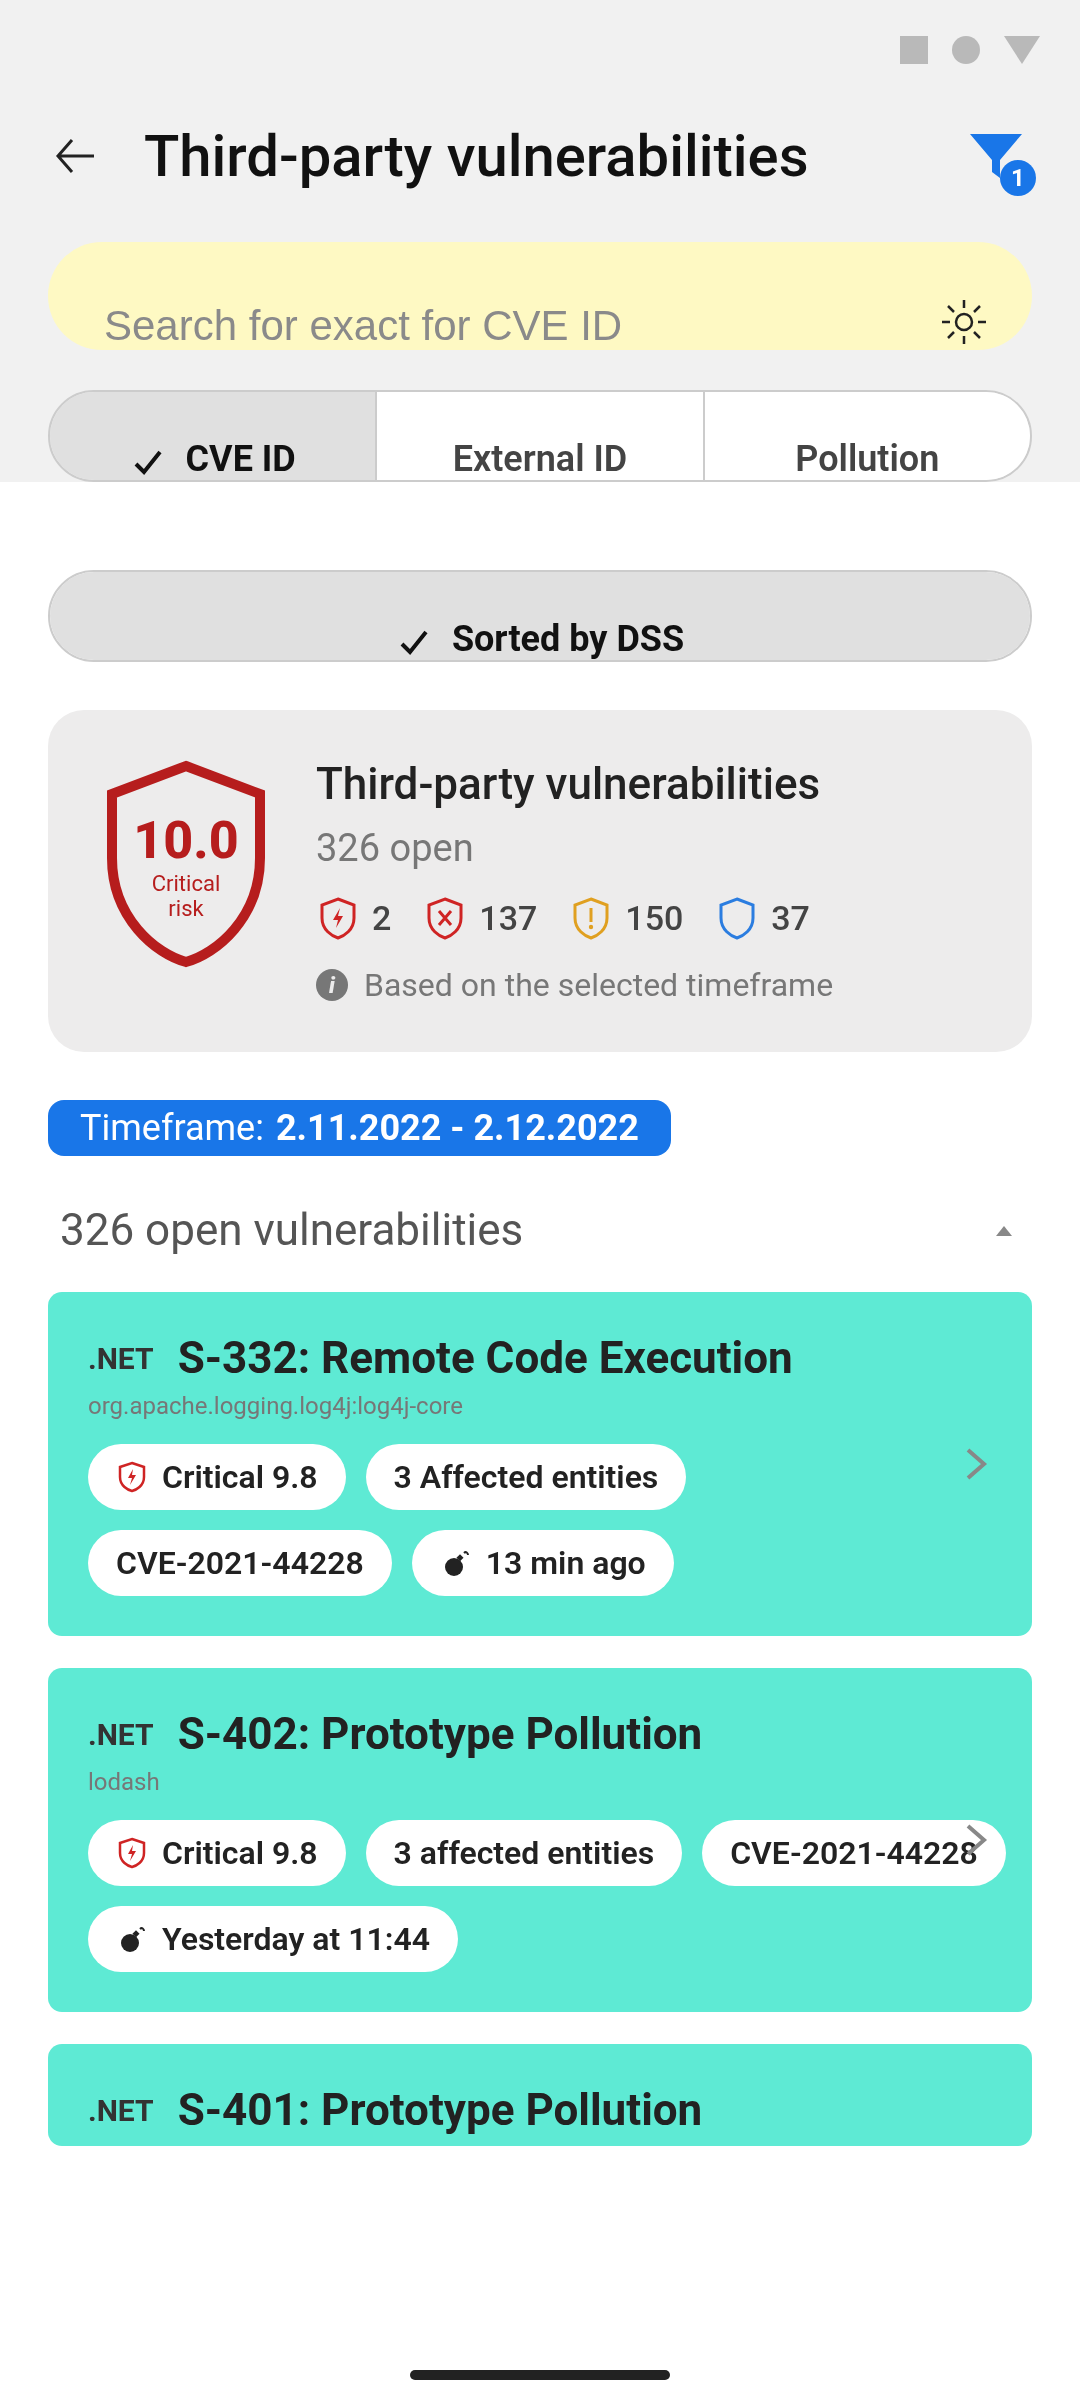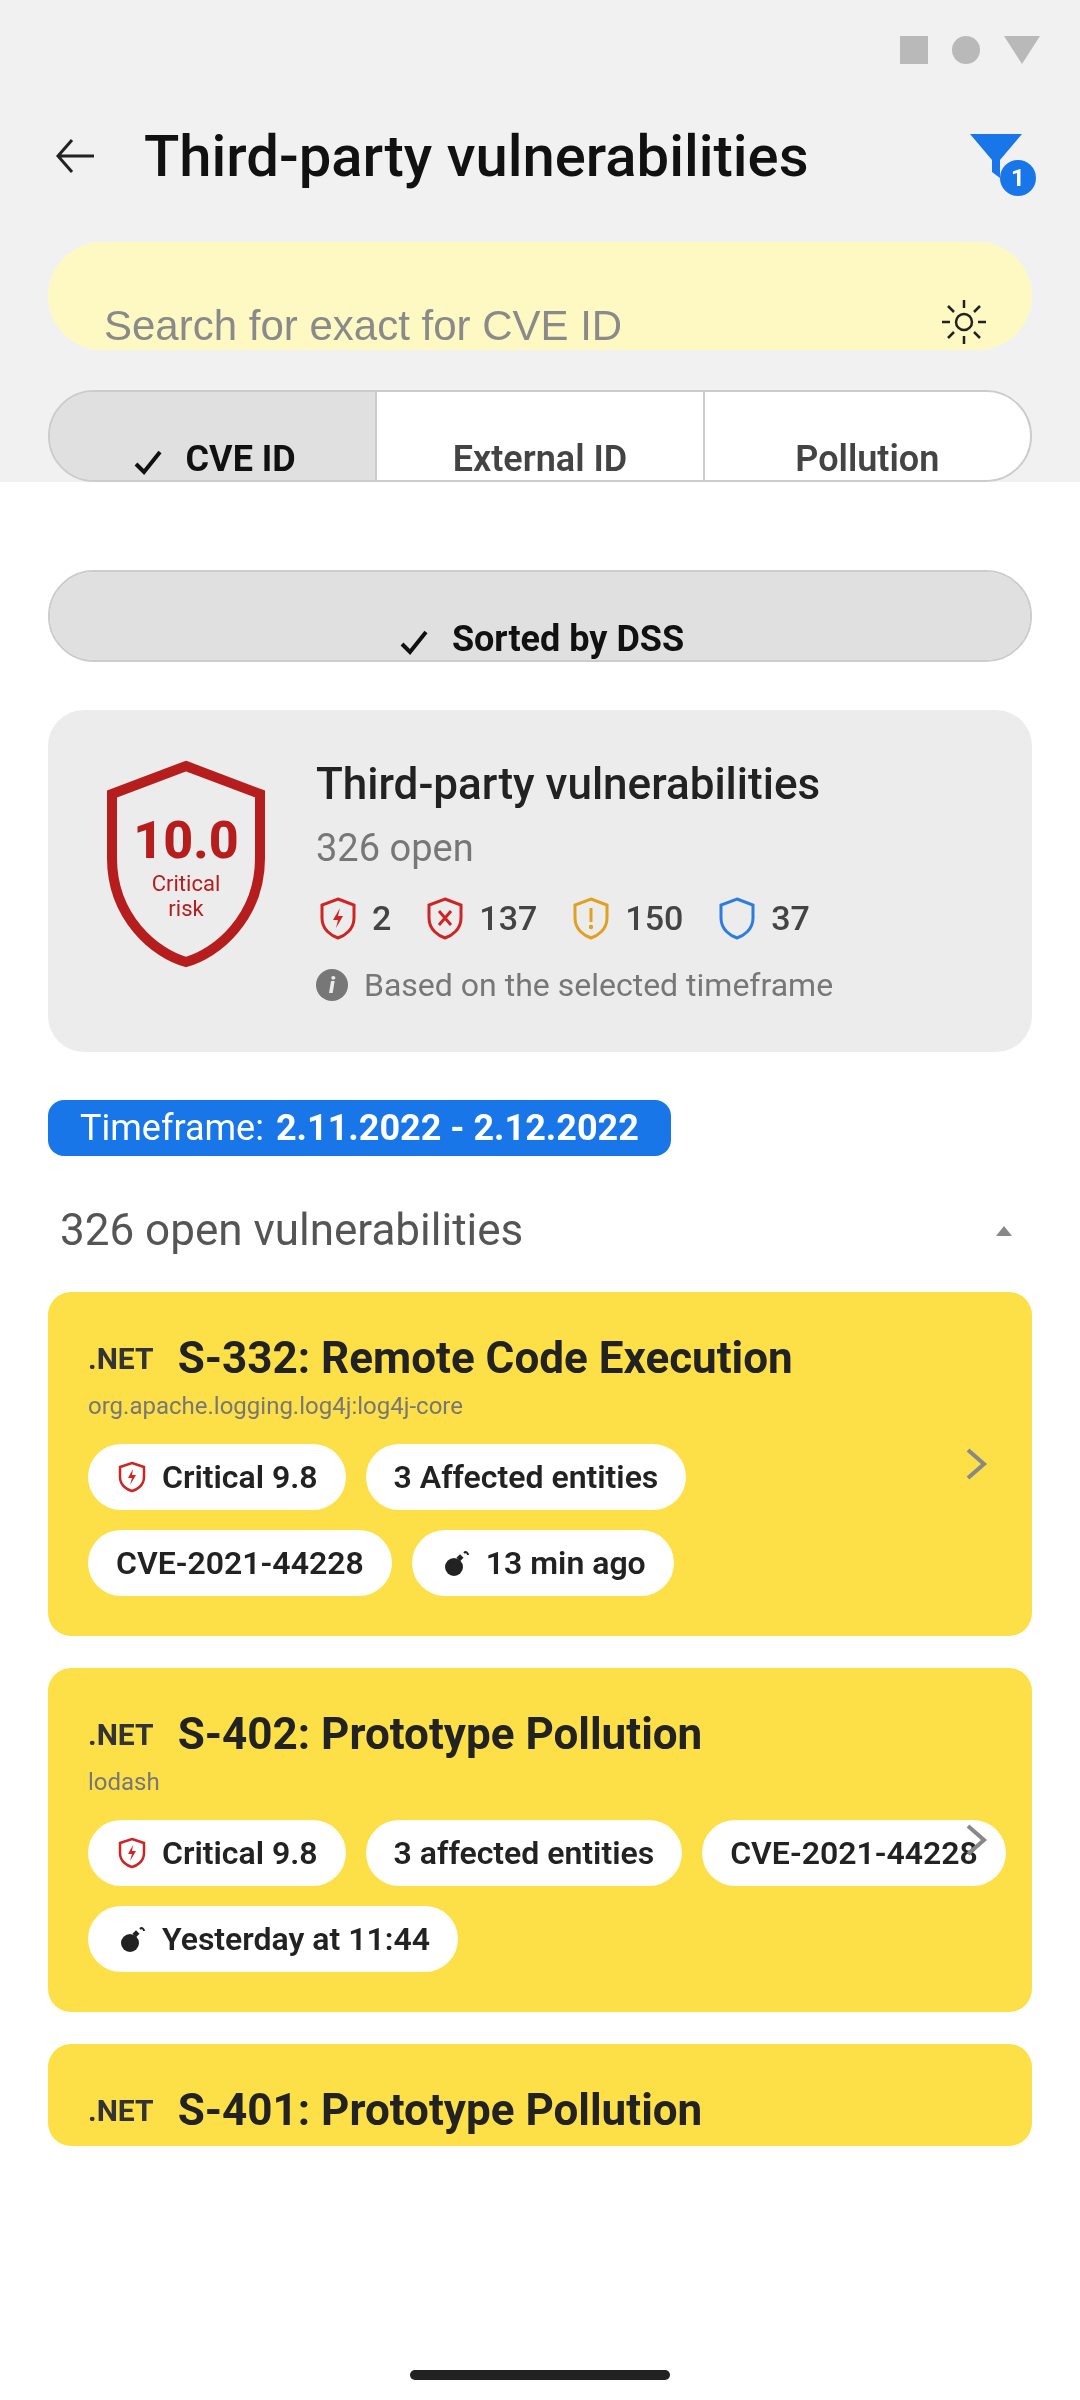--- a/index.html
+++ b/index.html
@@ -130,22 +130,22 @@
 
   .section-header {
     display:flex; align-items:center; justify-content:space-between;
     padding: 0 12px 36px 12px;
   }
   .section-header-title { font-size:44px; color:#555; }
   .collapse-btn { width:32px; height:32px; display:flex; align-items:center; justify-content:center; }
   .collapse-btn svg { width:24px; height:24px; fill:#888; }
 
   .vuln-card {
-    background:#fde047;
-    border-radius:23px;
+    background:#5eead4;
+    border-radius:14px;
     padding:40px 24px 40px 40px;
     margin-bottom:32px;
     position:relative;
   }
   .vuln-header { display:flex; align-items:center; gap:24px; }
   .tech-badge { font-size:30px; font-weight:700; color:#333; }
   .vuln-title { font-size:44px; font-weight:700; color:#222; }
   .vuln-sub { font-size:24px; color:#777; margin-top:8px; }
   .chip-row { display:flex; flex-wrap:wrap; gap:20px; margin-top:24px; }
   .chip {

